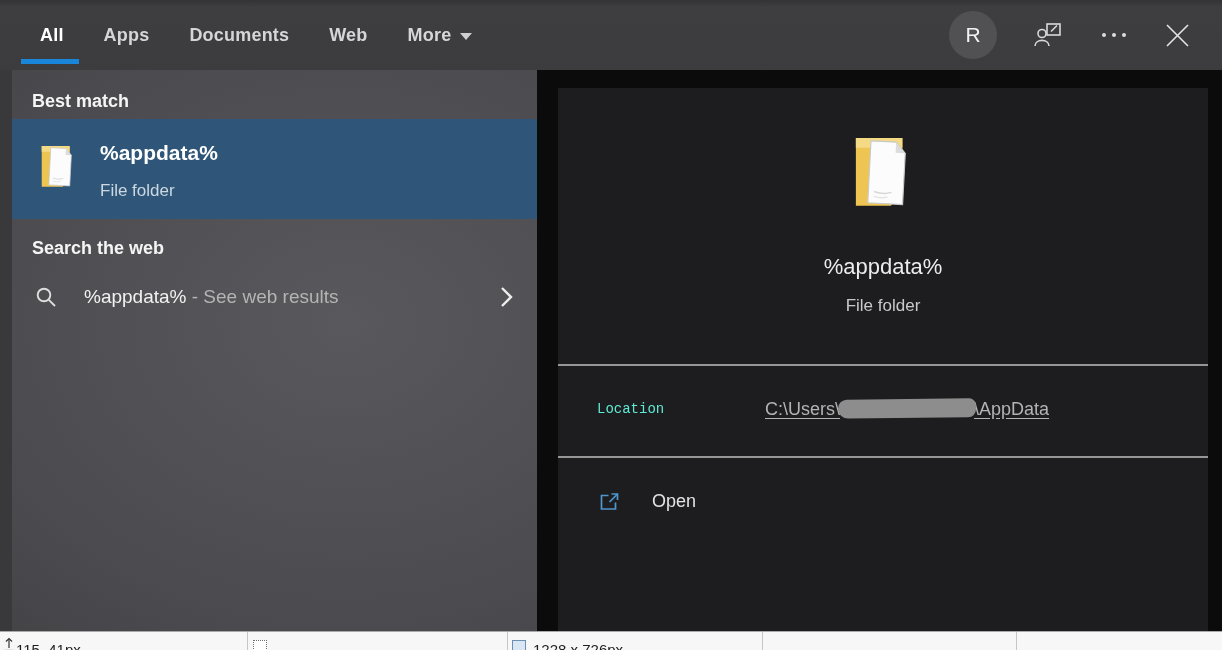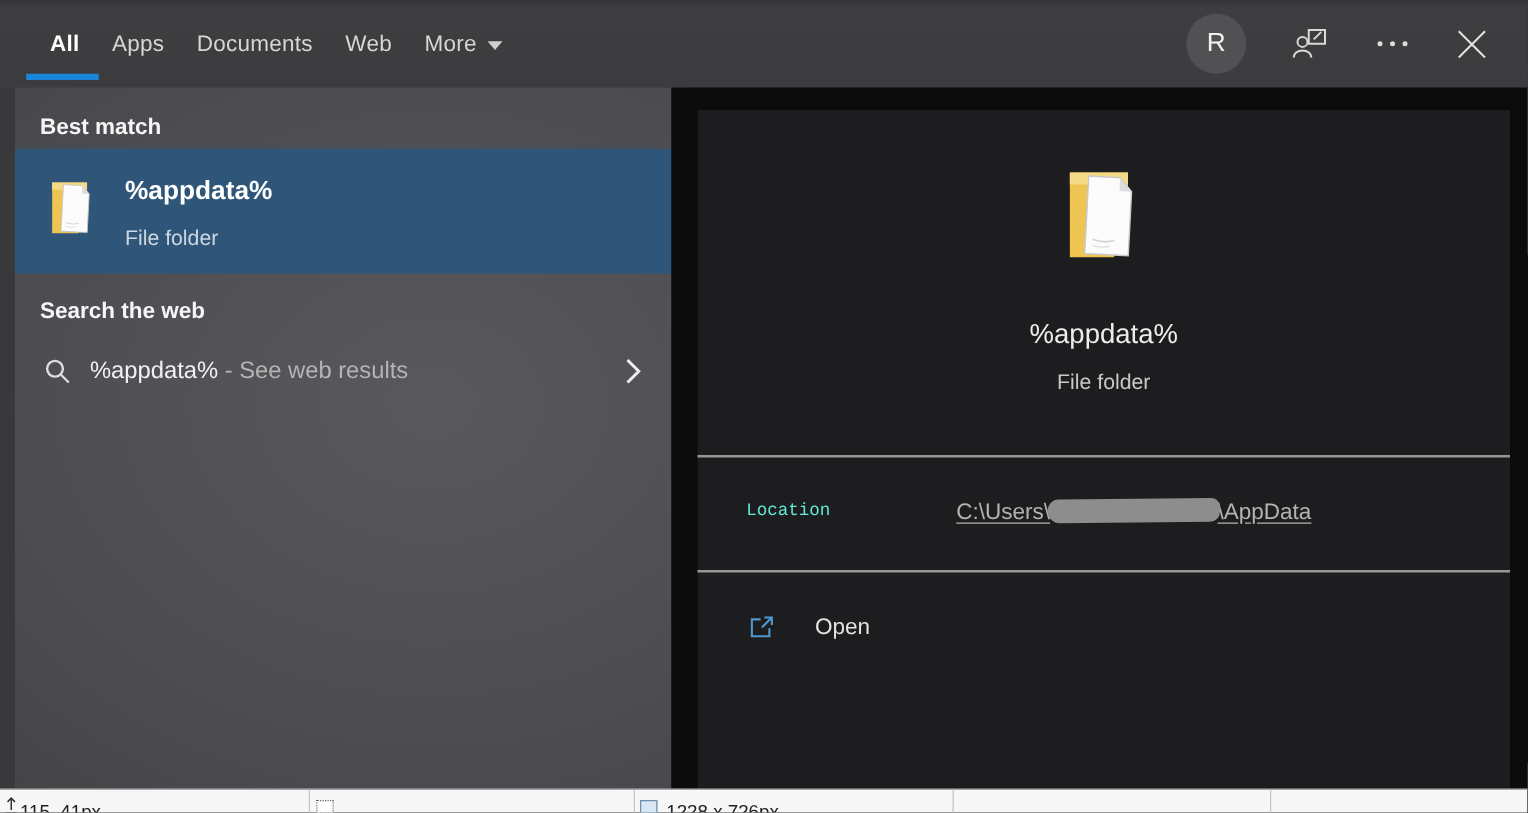--- a/index.html
+++ b/index.html
@@ -9,22 +9,22 @@
     font-family:"Liberation Sans", sans-serif;
     background:#39393c;
     -webkit-font-smoothing:antialiased;
   }
 
   
   .topbar {
     position:absolute; left:0; top:0; width:1222px; height:70px;
     background:linear-gradient(to bottom,#333335 0,#3e3e41 10%,#3c3c3f 100%);
   }
-  .tabs { position:absolute; left:0; top:0; height:70px; display:flex; align-items:center; padding-left:40px; gap:26px; }
-  .tab { font-size:18px; color:#d6d6d6; cursor:default; display:flex; align-items:center; letter-spacing:.2px; }
+  .tabs { position:absolute; left:0; top:0; height:70px; display:flex; align-items:center; padding-left:40px; gap:40px; }
+  .tab { font-size:18px; color:#d6d6d6; cursor:default; display:flex; align-items:center; letter-spacing:.2px;font-weight:bold; }
   .tab.selected { color:#ffffff; font-weight:bold; }
   .tab-caret { display:inline-block; width:0; height:0; margin-left:9px; margin-top:2px;
     border-left:6px solid transparent; border-right:6px solid transparent; border-top:7px solid #cfcfcf; }
   .tab-underline { position:absolute; left:21px; top:59px; width:58px; height:5px; background:#1a86d9; }
   .topbar-right { position:absolute; right:32px; top:0; height:70px; display:flex; align-items:center; gap:36px; }
   .avatar { width:48px; height:48px; border-radius:50%; background:#515154; color:#f2f2f2;
     font-size:21px; display:flex; align-items:center; justify-content:center; }
 
   
   .left-panel {
@@ -32,21 +32,21 @@
     background:radial-gradient(ellipse 820px 640px at 62% 45%, #59595d 0%, #4b4b4f 48%, #343437 100%);
     margin-left:12px;
   }
   .section-header { position:absolute; left:20px; font-size:18px; font-weight:bold; color:#f5f5f5; }
   .best-match-row { position:absolute; left:0; top:49px; width:537px; height:100px; background:#2f5678; }
   .bm-icon { position:absolute; left:27px; top:20px; }
   .bm-title { position:absolute; left:88px; top:22px; font-size:21px; font-weight:bold; color:#ffffff; }
   .bm-sub { position:absolute; left:88px; top:62px; font-size:17px; color:#ccd8e1; }
   .web-row { position:absolute; left:0; top:195px; width:537px; height:64px; }
   .web-row .mag { position:absolute; left:23px; top:21px; }
-  .web-text { position:absolute; left:60px; top:21px; font-size:19px; white-space:pre; }
+  .web-text { position:absolute; left:72px; top:21px; font-size:19px; white-space:pre; }
   .web-query { color:#f1f1f1; }
   .web-suffix { color:#b4b4b4; }
   .web-chevron { position:absolute; left:488px; top:21px; }
 
   
   .right-area { position:absolute; left:537px; top:70px; width:685px; height:561px; background:#0b0b0c; }
   .preview { position:absolute; left:21px; top:18px; width:650px; height:543px; background:#1d1d1f; }
   .pv-folder { position:absolute; left:294px; top:38px; }
   .pv-title { position:absolute; left:0; top:166px; width:650px; text-align:center; font-size:22px; color:#ececec; }
   .pv-sub { position:absolute; left:0; top:208px; width:650px; text-align:center; font-size:17px; color:#c9c9c9; }

